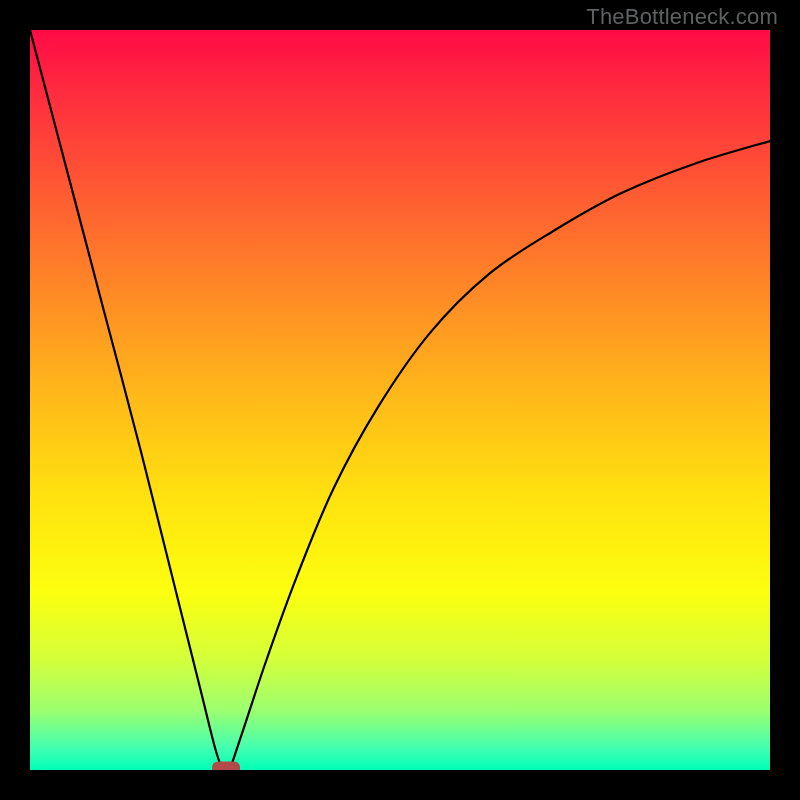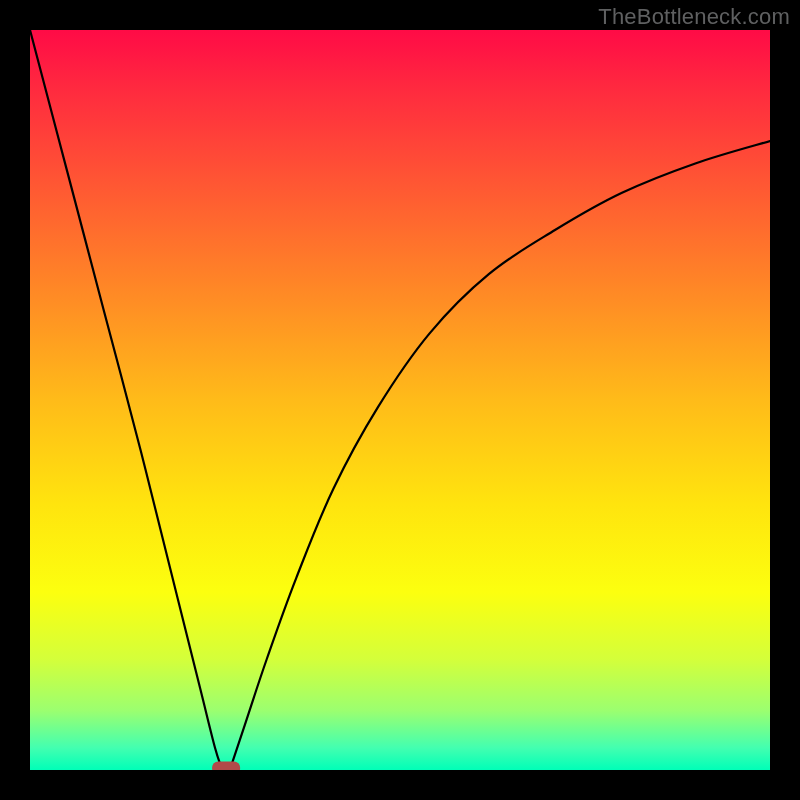--- a/index.html
+++ b/index.html
@@ -39,21 +39,21 @@
   }
   .curve-layer {
     position: absolute;
     inset: 0;
     width: 100%;
     height: 100%;
   }
   .watermark {
     position: absolute;
     top: 4px;
-    right: 10px;
+    right: 22px;
     color: #5f6061;
     font-size: 22px;
     font-weight: 500;
     letter-spacing: 0.2px;
     user-select: none;
     margin-left: 46px;
   }
 </style>
 </head>
 <body>

